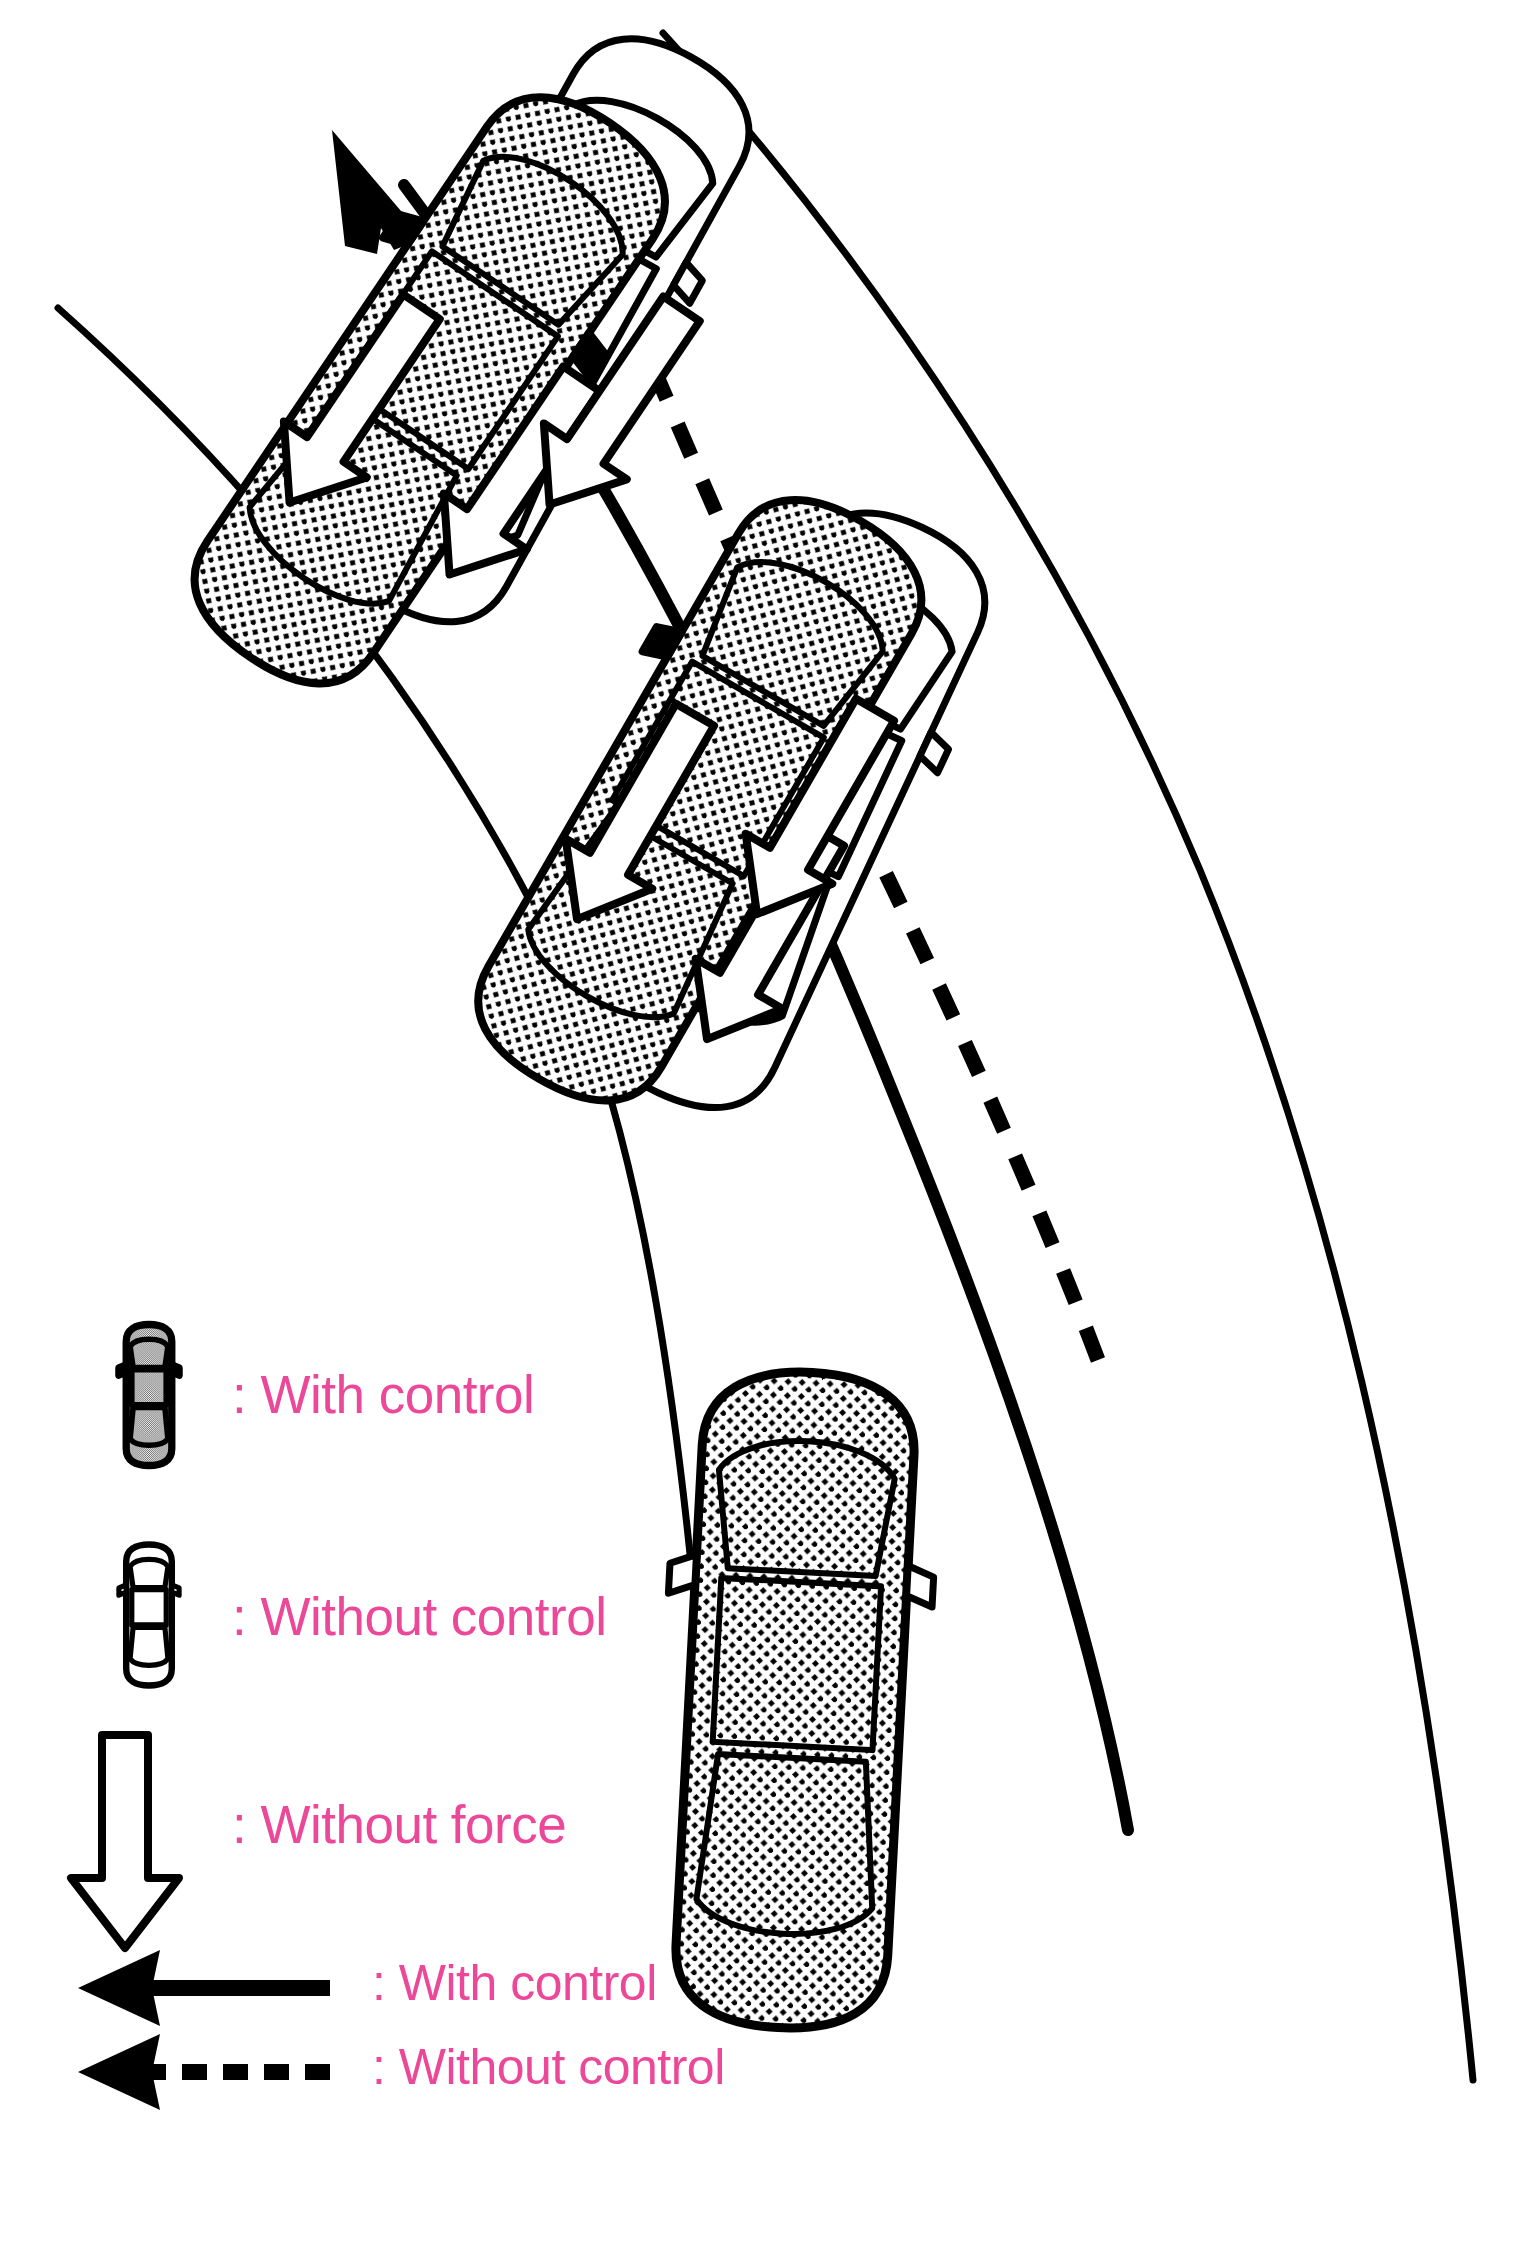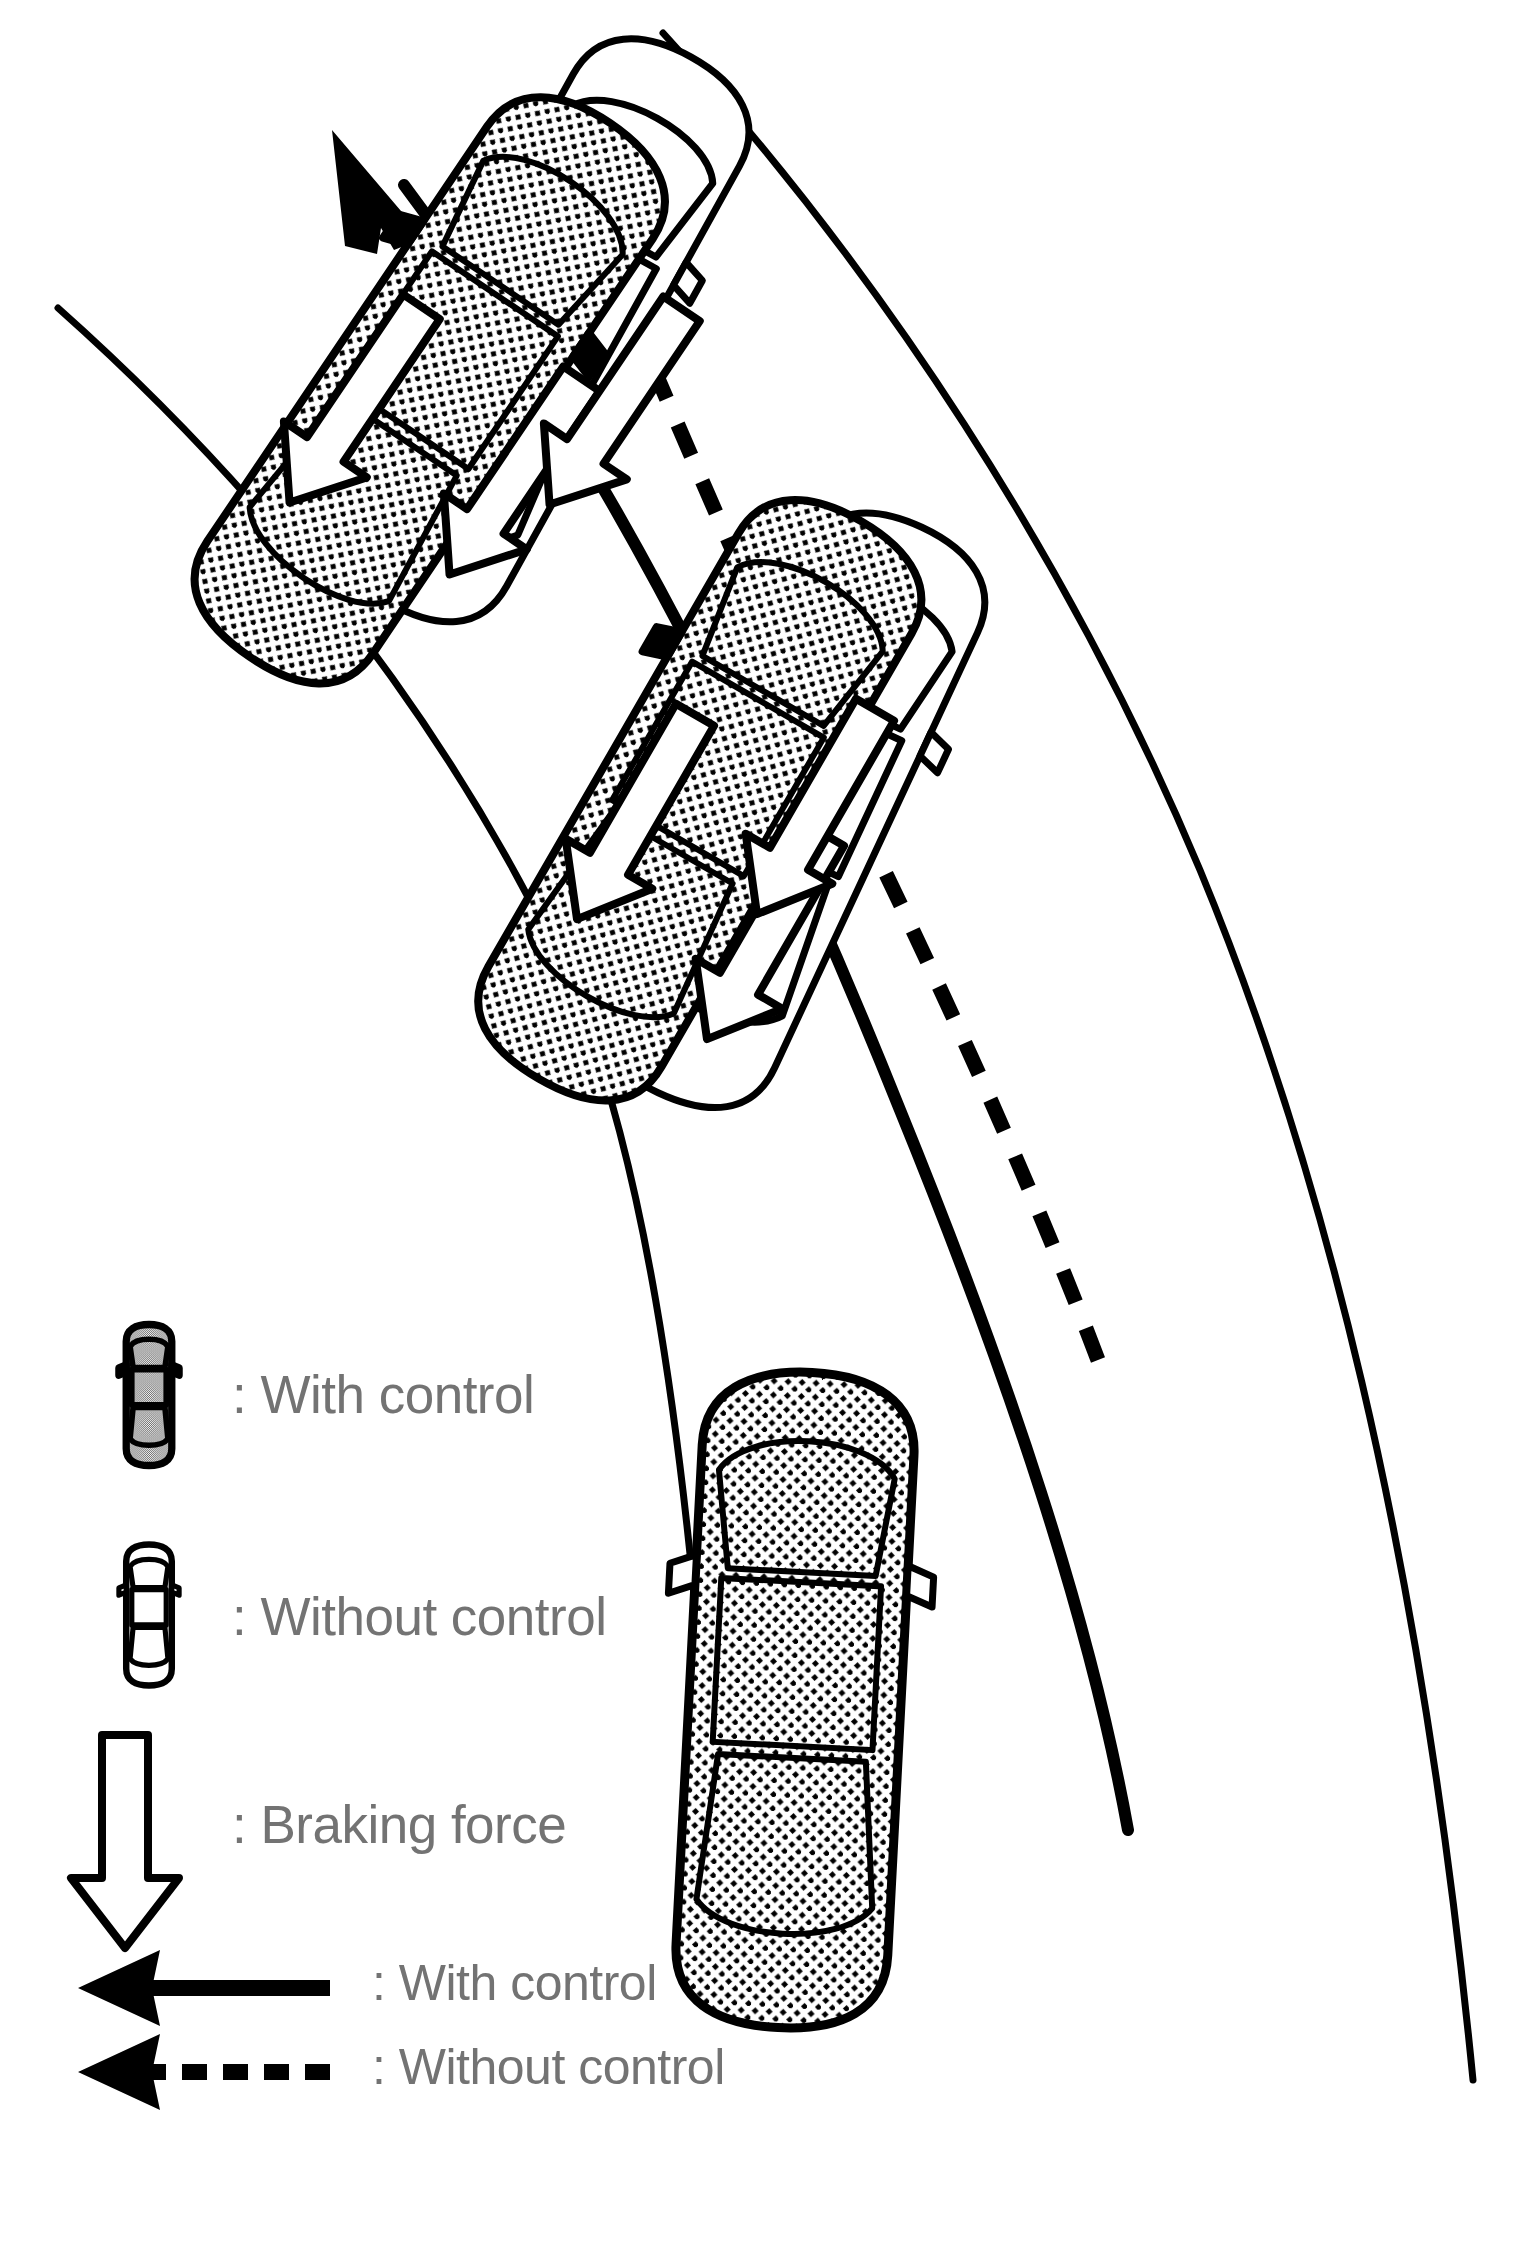--- a/index.html
+++ b/index.html
@@ -36,21 +36,21 @@
     width: 1536px;
     height: 2245px;
     pointer-events: none;
   }
   .legend-text {
     position: absolute;
     font-family: "Liberation Sans", sans-serif;
     font-size: 53px;
     font-weight: 400;
     letter-spacing: -0.5px;
-    color: #737373;
+    color: #ec4899;
     white-space: nowrap;
     line-height: 1;
   }
   .legend-text.small {
     font-size: 50px;
   }
 </style>
 </head>
 <body>
 
@@ -225,21 +225,21 @@
       <span>With control</span>
     </div>
 
     <div class="legend-text" style="left:232px; top:1590px;">
       <span>: </span>
       <span>Without control</span>
     </div>
 
     <div class="legend-text" style="left:232px; top:1798px;">
       <span>: </span>
-      <span>Braking force</span>
+      <span>Without force</span>
     </div>
 
     <div class="legend-text small" style="left:372px; top:1958px;">
       <span>: </span>
       <span>With control</span>
     </div>
 
     <div class="legend-text small" style="left:372px; top:2042px;">
       <span>: </span>
       <span>Without control</span>

